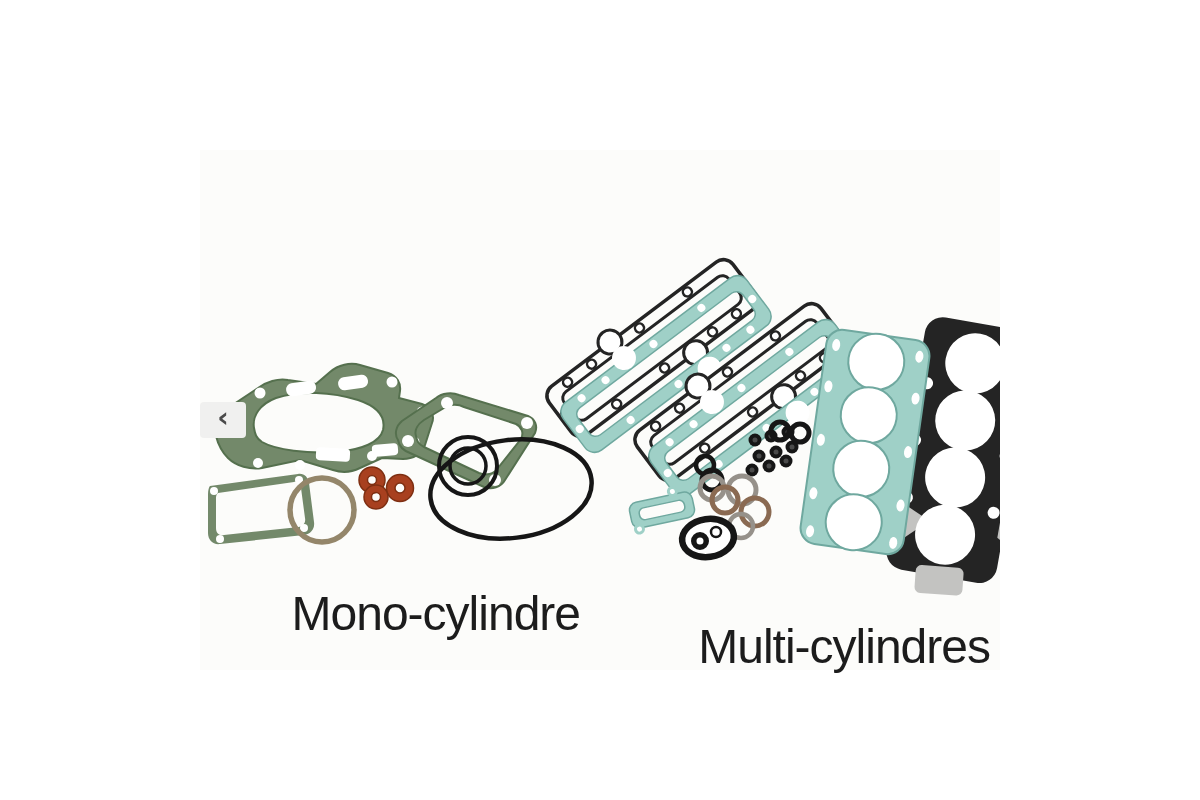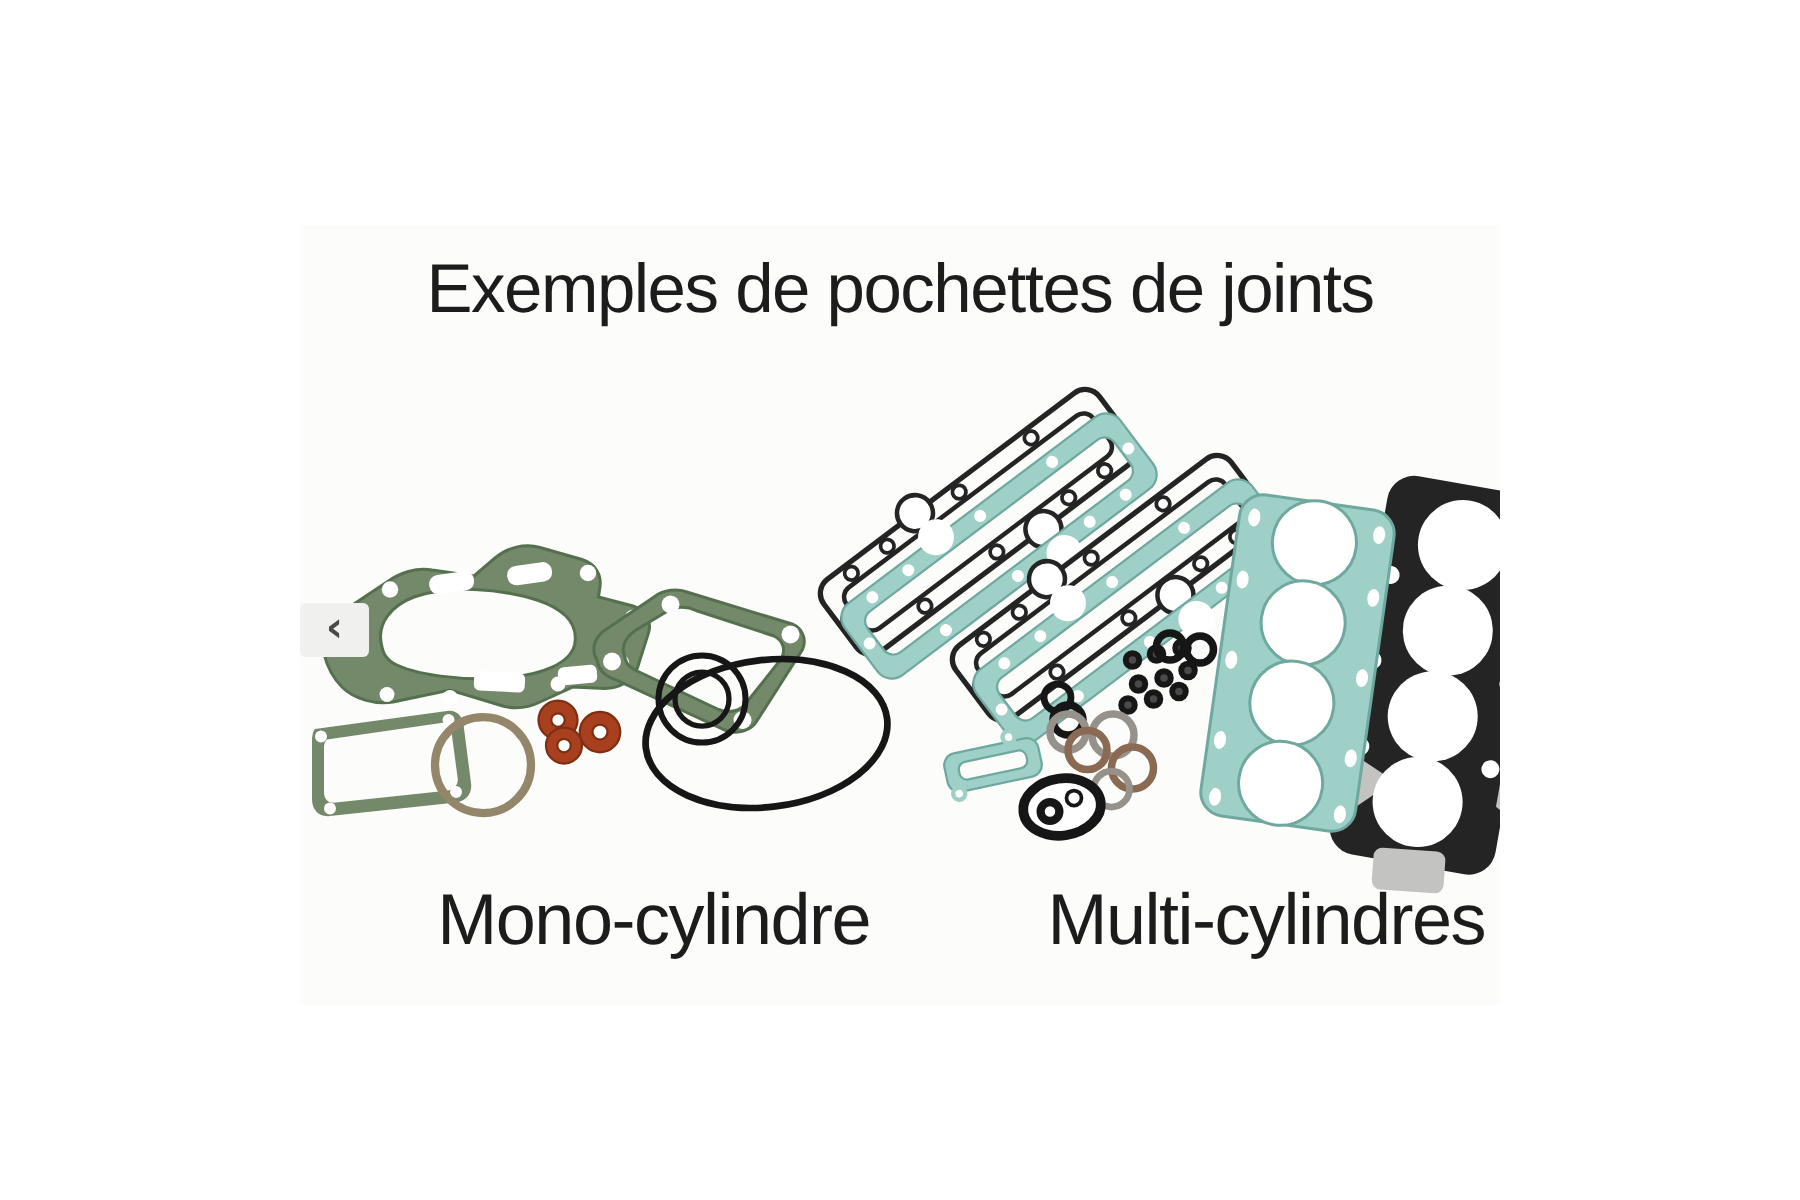--- a/index.html
+++ b/index.html
@@ -19,21 +19,21 @@
     font-size:46px;line-height:57px;letter-spacing:-1px;font-weight:400;
   }
   .gasket-art{position:absolute;left:0;top:0;width:800px;height:520px;}
   .photo-label{
     position:absolute;top:434px;height:60px;
     text-align:right;color:var(--text,#1c1c1c);
     font-size:48px;line-height:60px;letter-spacing:-1px;font-weight:400;
     white-space:nowrap;
   }
   .photo-label.mono{left:0;width:380px;}
-  .photo-label.multi{left:400px;width:390px;}
+  .photo-label.multi{left:400px;width:390px;margin-top:33px;}
   .prev-btn{
     position:absolute;left:0;top:252px;width:46px;height:36px;
     background:var(--button_bg,#f0f0ef);
     border:none;border-radius:4px;cursor:pointer;
     display:flex;align-items:center;justify-content:center;
     padding:0;
   }
   .prev-btn .glyph{
     color:var(--chevron,#4a4a4a);
     font-size:28px;font-weight:bold;line-height:1;
@@ -57,21 +57,20 @@
   .fill-oring{fill:var(--oring_black,#161616);}
   .fill-white{fill:#ffffff;}
 </style>
 </head>
 <body>
 
 <div class="stage">
   <div class="photo">
 
     <div class="photo-title">
-      <div>Exemples de pochettes de joints</div>
     </div>
 
     <svg class="gasket-art" viewBox="0 0 800 520" xmlns="http://www.w3.org/2000/svg">
       <defs>
 
         <g id="vcg-black" fill="none">
           <rect x="-115" y="-30" width="230" height="60" rx="12" class="stroke-black" stroke-width="3.5"></rect>
           <rect x="-103" y="-17" width="206" height="34" rx="8" class="stroke-black" stroke-width="3"></rect>
           <circle cx="-30" cy="-30" r="12" class="fill-white stroke-black" stroke-width="3"></circle>
           <circle cx="32" cy="30" r="12" class="fill-white stroke-black" stroke-width="3"></circle>

